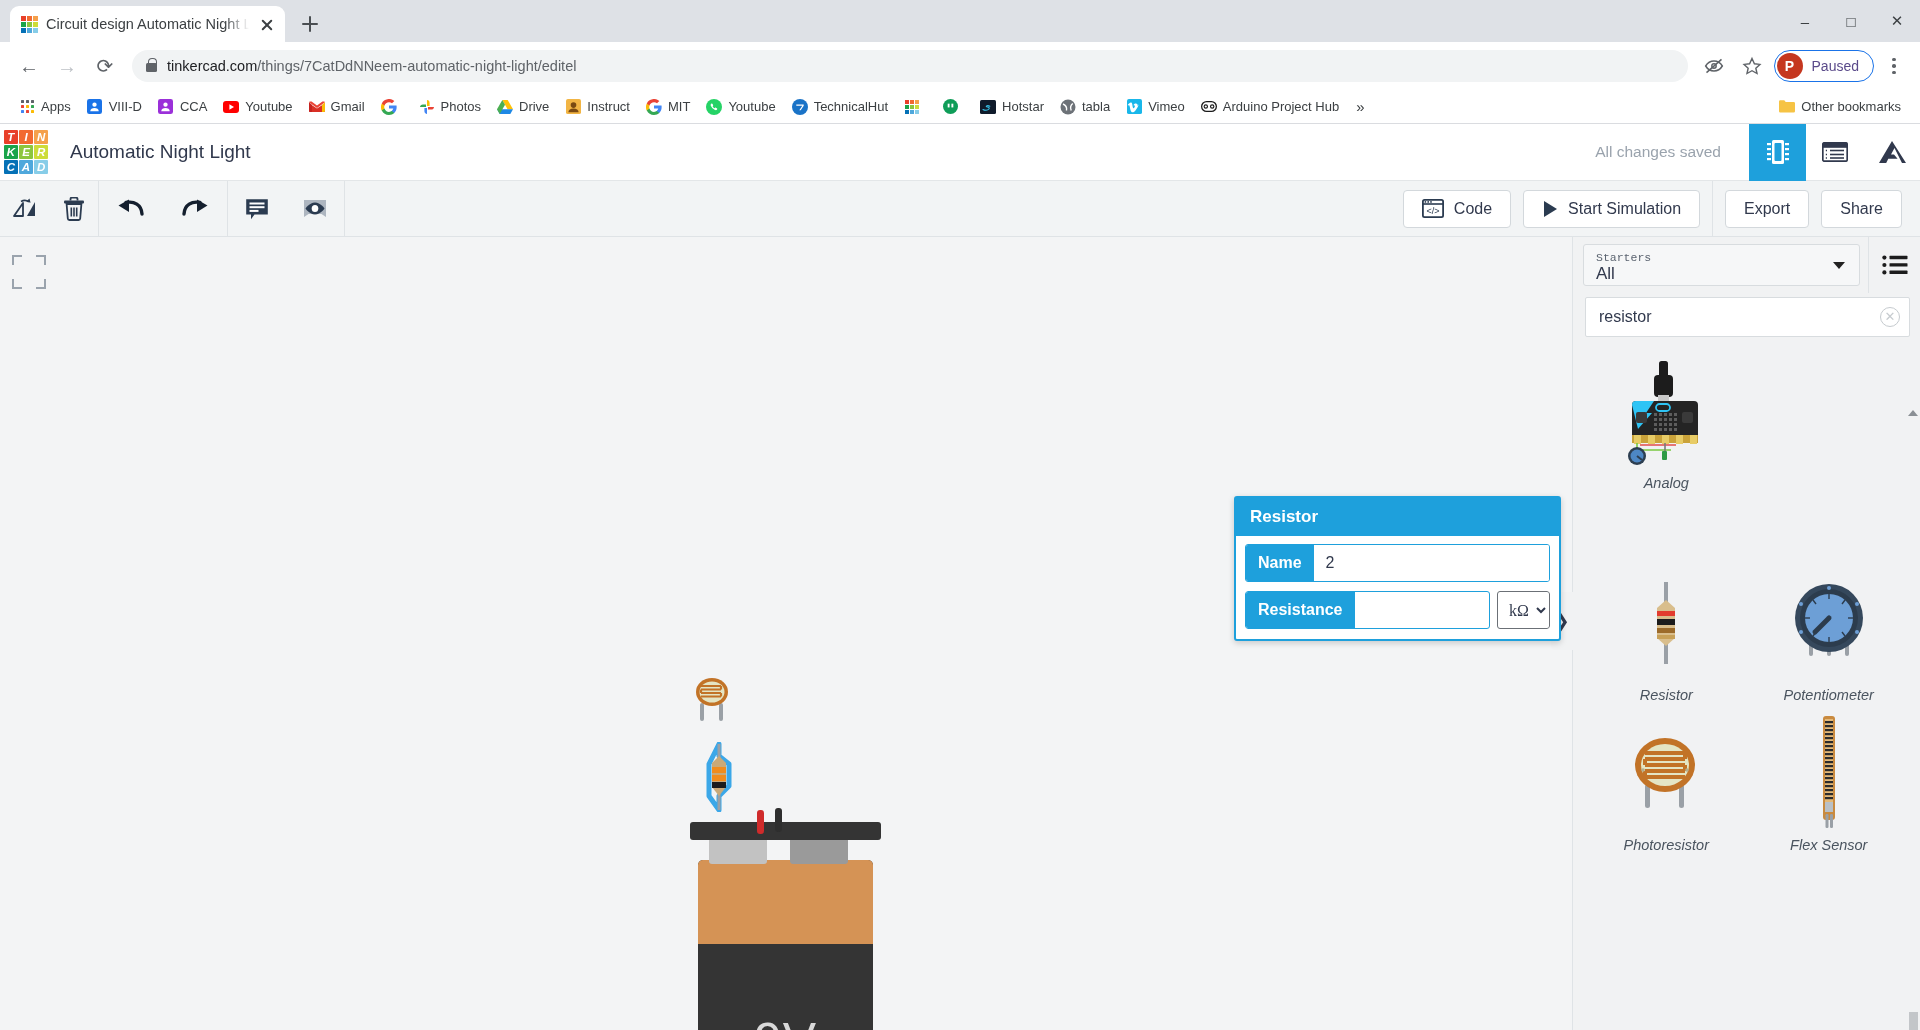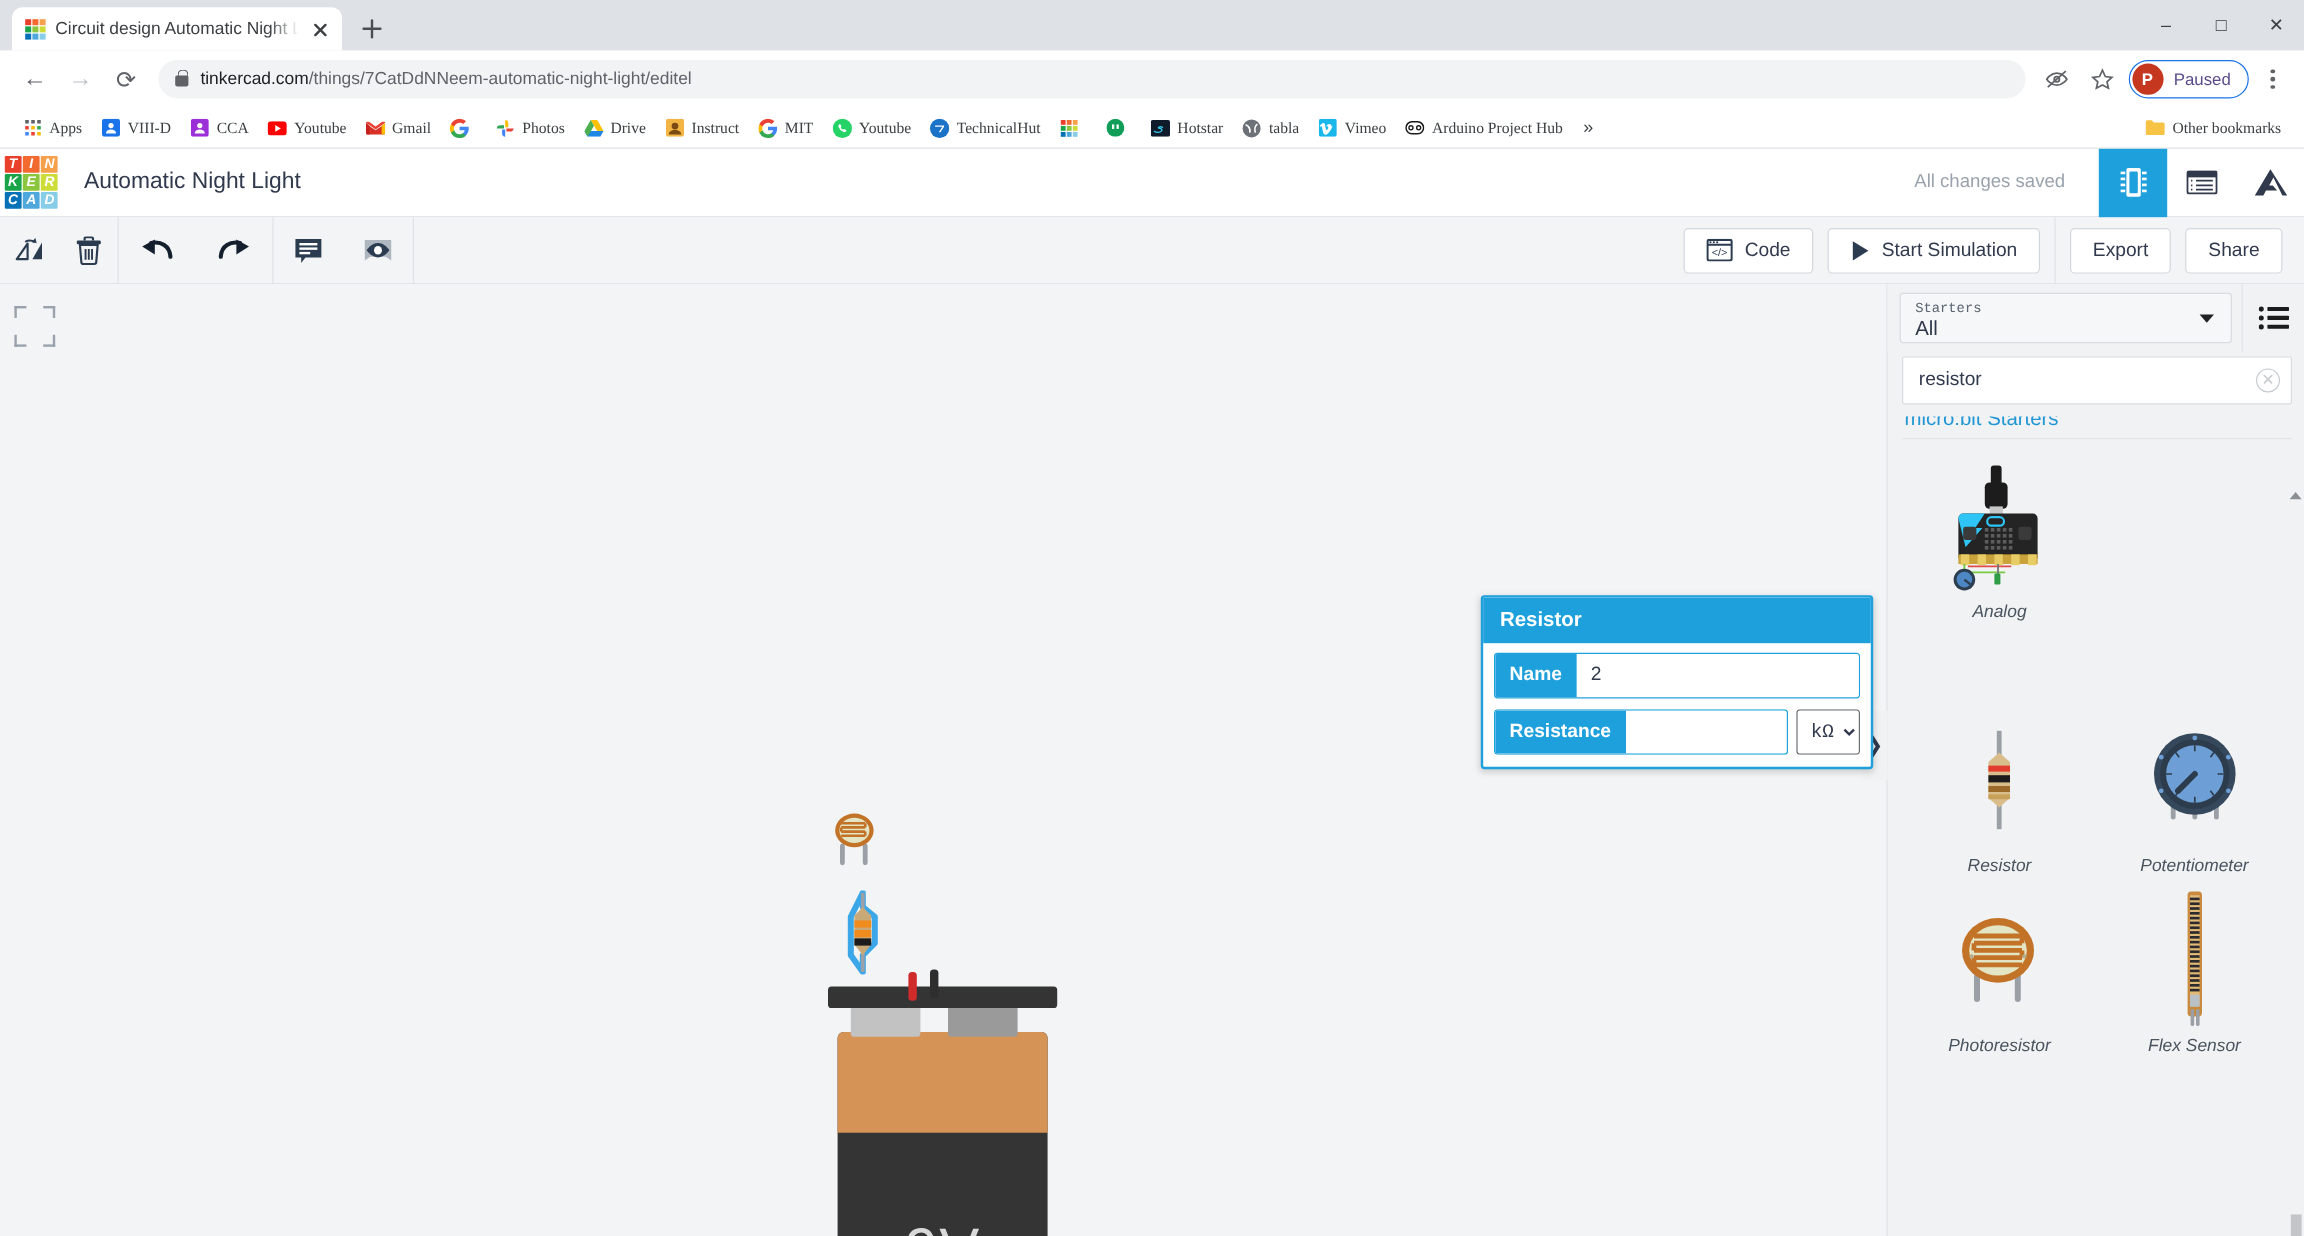--- a/index.html
+++ b/index.html
@@ -101,21 +101,21 @@
   .profile-chip span.lbl { font-size: 14px; color: #5a4a8a; }
   .kebab { width: 28px; display: flex; flex-direction: column; align-items: center; gap: 3px; }
   .kebab i { width: 3.5px; height: 3.5px; border-radius: 50%; background: #5f6368; }
 
   
   .bookmarks {
     height: 34px; background: #fff; border-bottom: 1px solid #dadce0;
     display: flex; align-items: center; padding: 0 12px; gap: 2px;
     font-size: 13px; color: #3c4043; white-space: nowrap; overflow: hidden;
   }
-  .bm { display: flex; align-items: center; gap: 6px; padding: 4px 7px; border-radius: 4px; font-family: Liberation Serif, serif; }
+  .bm { display: flex; align-items: center; gap: 6px; padding: 4px 7px; border-radius: 4px; }
   .bm-ico { width: 16px; height: 16px; flex: 0 0 16px; display: flex; align-items: center; justify-content: center; }
   .bm-spacer { flex: 1 1 auto; }
   .chev { padding: 0 8px; color: #3c4043; font-size: 15px; }
   .apps-grid { display: grid; grid-template-columns: repeat(3,3px); grid-template-rows: repeat(3,3px); gap: 2px; }
   .apps-grid i { width: 3px; height: 3px; border-radius: 0.5px; }
 
   
   .tc-header {
     height: 57px; background: #fff; display: flex; align-items: center;
     border-bottom: 1px solid #e3e6e8;
@@ -298,21 +298,21 @@
     padding: 0 12px; font-family: "Liberation Sans", sans-serif; outline: none;
   }
   .prop-field {
     display: flex; flex: 1 1 auto; border: 1px solid #1ea0dc;
     border-radius: 3px; overflow: hidden;
   }
   .prop-unit {
     width: 53px; flex: 0 0 53px; margin-left: 7px;
     border: 1px solid #6b7076; border-radius: 3px; background: #fff;
     font-size: 16px; color: #31394d; padding-left: 7px;
-    font-family: Liberation Mono, monospace;
+    font-family: Liberation Serif, serif;
   }
 </style>
 </head>
 <body>
 
 <div class="browser">
 
   <div class="tabstrip">
     <div class="tab">
       <div class="tab-favicon">
@@ -801,21 +801,20 @@
       </div>
 
       <div class="rp-search">
         <div class="search-wrap">
           <input class="search-input" type="text" value="resistor" style="">
           <div class="search-clear">✕</div>
         </div>
       </div>
 
       <div class="rp-scroll">
-        <div class="sec-title cut">micro:bit Starters</div>
 
         <div class="comp-grid">
           <div class="comp-cell">
             <div class="comp-art">
               <svg width="96" height="112" viewBox="0 0 96 112">
                 <rect x="41" y="6" width="9" height="18" rx="2.5" fill="#1c1c1c"></rect>
                 <rect x="36" y="20" width="19" height="22" rx="4" fill="#1c1c1c"></rect>
                 <rect x="40" y="40" width="11" height="8" fill="#c8c8c8"></rect>
                 <rect x="14" y="46" width="66" height="40" rx="4" fill="#242424"></rect>
                 <path d="M14 50a4 4 0 0 1 4-4h18l-8 12 6 0-14 16z" fill="#2ec4f5"></path>

